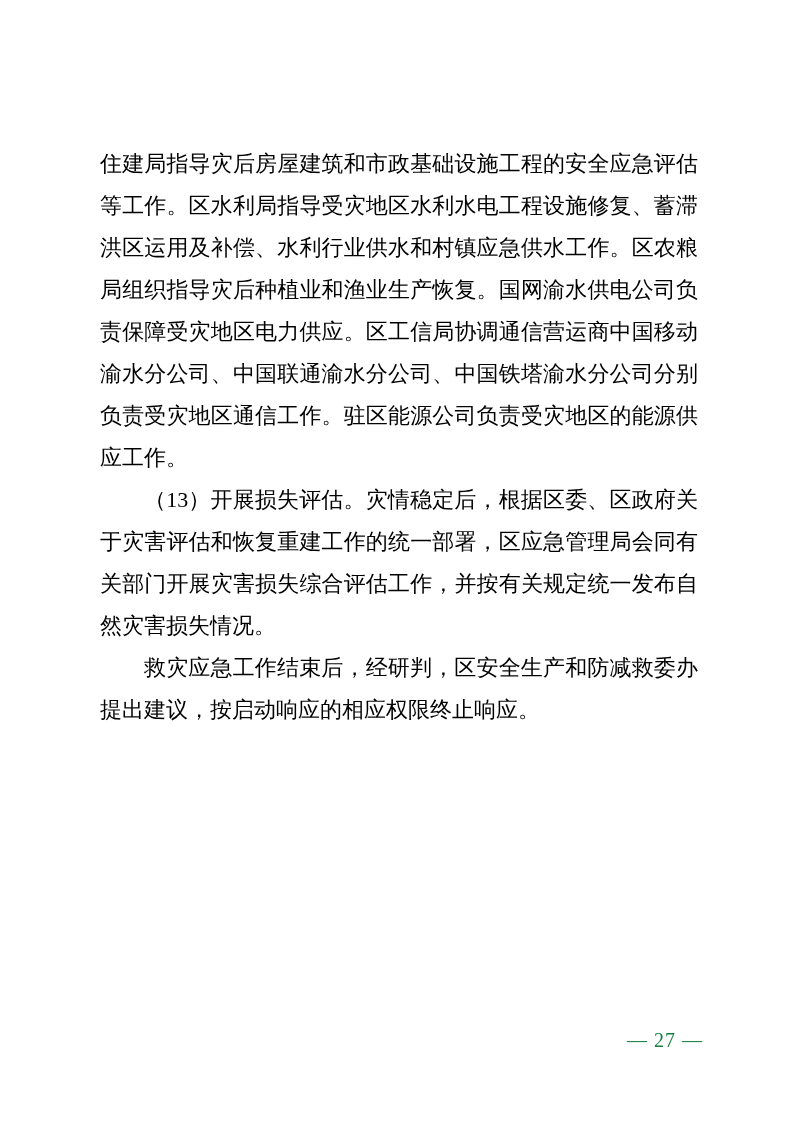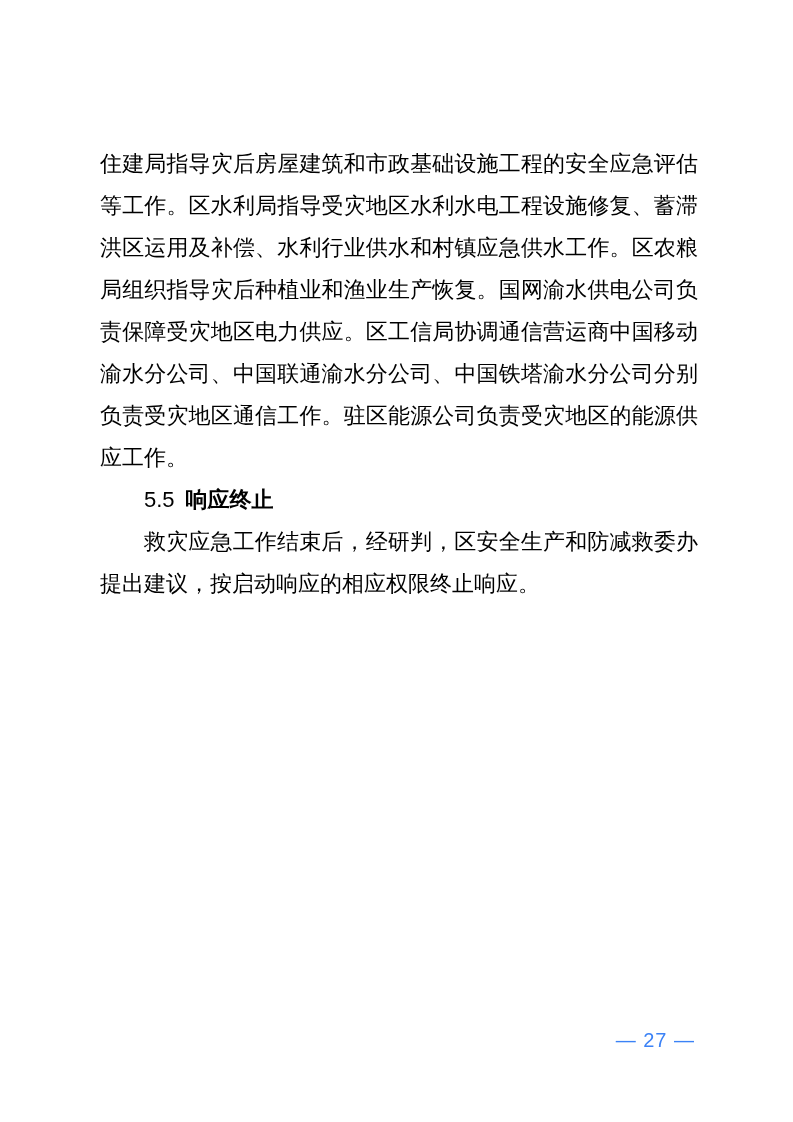--- a/index.html
+++ b/index.html
@@ -6,21 +6,21 @@
     margin: 0;
     padding: 0;
     background: #ffffff;
   }
   .page {
     position: relative;
     width: 793px;
     height: 1122px;
     background: #ffffff;
     overflow: hidden;
-    font-family: Liberation Sans, sans-serif;
+    font-family: Liberation Serif, serif;
     color: #000000;
   }
   .content {
     position: absolute;
     left: 100px;
     top: 143px;
     width: 598px;
     font-size: 22px;
     line-height: 42px;
     text-align: justify;
@@ -43,42 +43,40 @@
   }
   .heading .section-number {
     font-weight: normal;
     margin-right: 0.5em;
   }
   .heading .section-title {
     font-weight: bold;
   }
   .footer {
     position: absolute;
-    right: 98px;
+    right: 90px;
     top: 1026px;
     font-size: 20px;
     line-height: 28px;
-    color: #3b82f6;
+    color: #15803d;
     letter-spacing: 1px;
     margin-left: 40px;
   }
 </style>
 </head>
 <body>
 
 <div class="page">
 
   <div class="content">
     <p class="no-indent">住建局指导灾后房屋建筑和市政基础设施工程的安全应急评估等工作。区水利局指导受灾地区水利水电工程设施修复、蓄滞洪区运用及补偿、水利行业供水和村镇应急供水工作。区农粮局组织指导灾后种植业和渔业生产恢复。国网渝水供电公司负责保障受灾地区电力供应。区工信局协调通信营运商中国移动渝水分公司、中国联通渝水分公司、中国铁塔渝水分公司分别负责受灾地区通信工作。驻区能源公司负责受灾地区的能源供应工作。</p>
 
 
+    <p>（13）开展损失评估。灾情稳定后，根据区委、区政府关于灾害评估和恢复重建工作的统一部署，区应急管理局会同有关部门开展灾害损失综合评估工作，并按有关规定统一发布自然灾害损失情况。</p>
 
 
-    <div class="heading">
-      <span class="section-number">5.5</span><span class="section-title">响应终止</span>
-    </div>
 
     <p>救灾应急工作结束后，经研判，区安全生产和防减救委办提出建议，按启动响应的相应权限终止响应。</p>
   </div>
 
   <div class="footer">— 27 —</div>
 
 </div>
 
 </body></html>

